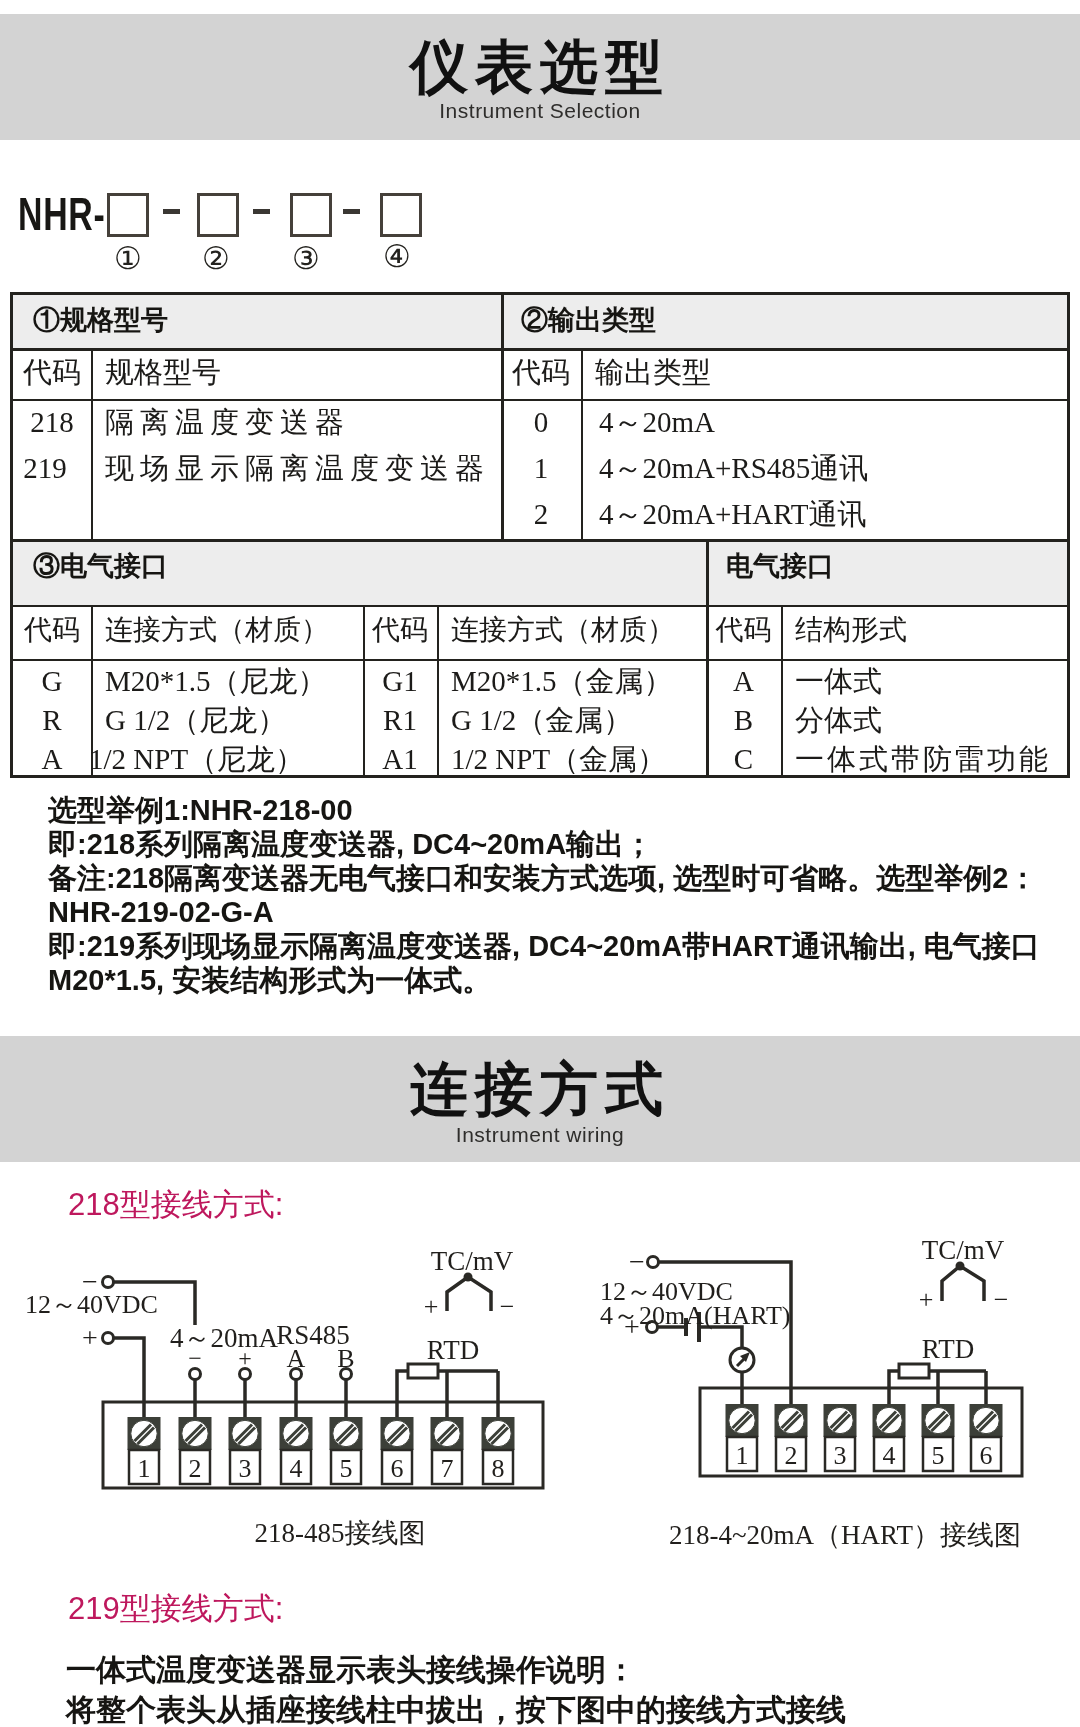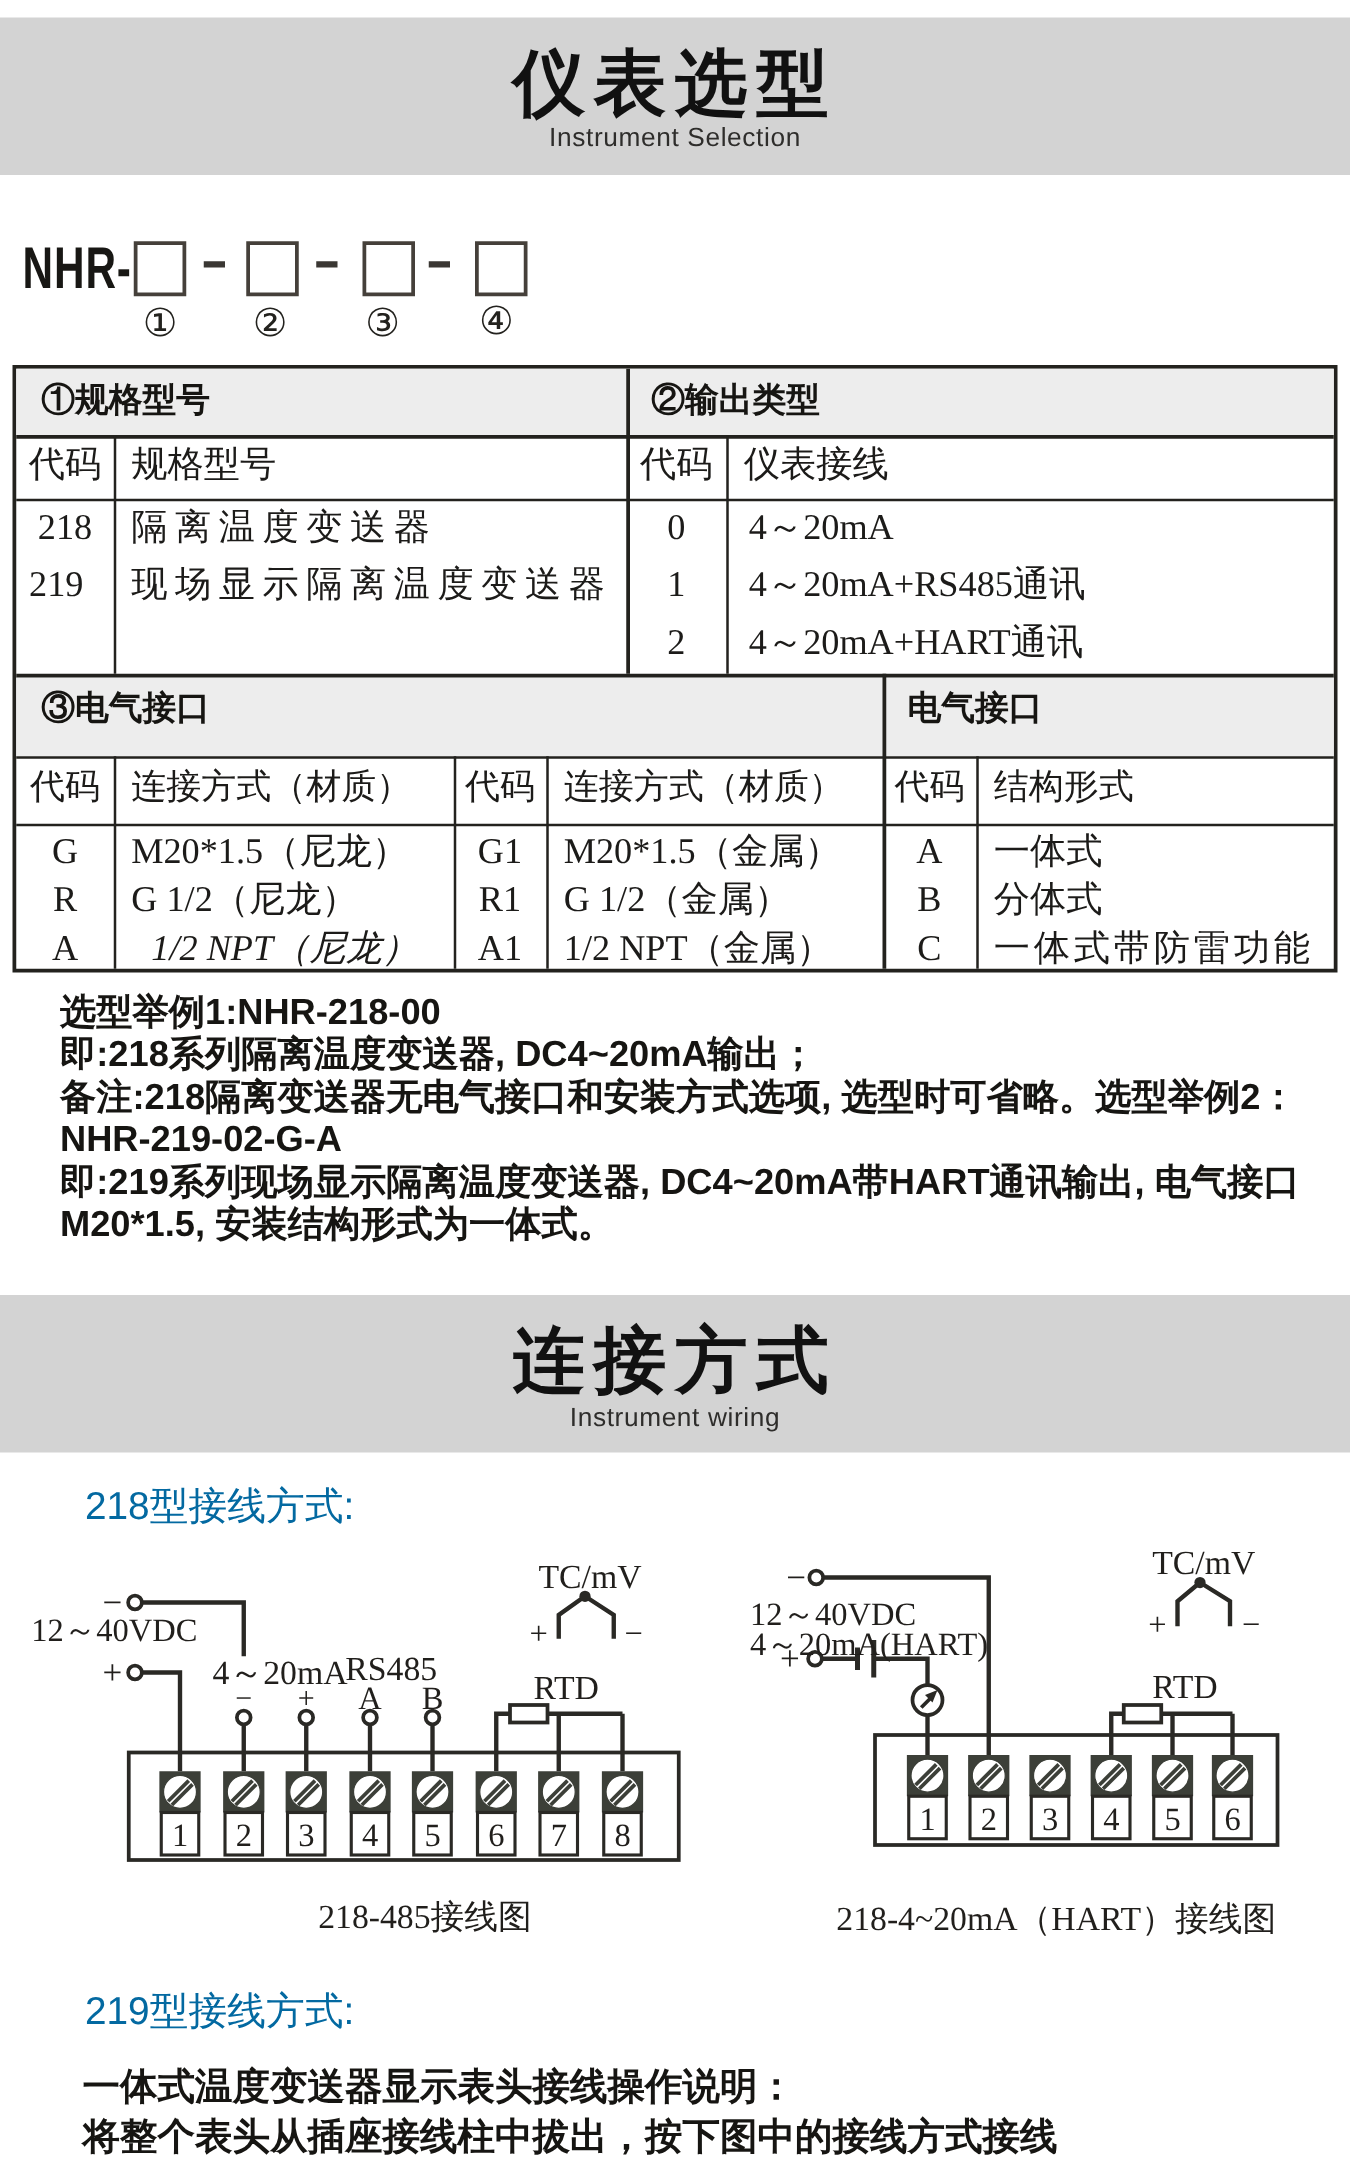--- a/index.html
+++ b/index.html
@@ -19,21 +19,21 @@
   
   #seltable{position:absolute;left:10px;top:292px;width:1054px;height:480px;border:3px solid #23221e;background:#fff;}
   .hl,.vl{position:absolute;background:#23221e;}
   .grayrow{position:absolute;left:0;width:1054px;background:#ededed;}
   .cell{position:absolute;white-space:nowrap;font-family:"Liberation Serif",serif;color:#1c1b19;line-height:1.15;}
   .ccell{text-align:center;}
   .thdr{font-size:27px;font-weight:700;font-family:"Liberation Sans",sans-serif;color:#161512;}
   .sub{font-size:29px;}
   .bodytxt{font-size:29px;}
   .note{position:absolute;left:48px;font-size:29px;font-weight:700;line-height:34px;color:#161512;white-space:nowrap;}
-  .wheading{position:absolute;font-size:31px;font-weight:400;color:#0369a1;line-height:1.1;white-space:nowrap;}
+  .wheading{position:absolute;font-size:31px;font-weight:400;color:#be185d;line-height:1.1;white-space:nowrap;}
   .wdesc{position:absolute;left:66px;font-size:30px;font-weight:700;color:#161512;line-height:1.2;white-space:nowrap;}
   svg text{font-family:"Liberation Serif",serif;fill:#211f1c;}
 </style>
 </head>
 <body>
 
 <div id="page">
 
   <div class="band" style="top:14px;">
     <div class="band-title" style="top:24px;">仪表选型</div>
@@ -72,21 +72,21 @@
     <div class="vl" style="left:350px;top:310px;width:2px;height:170px;"></div>
     <div class="vl" style="left:424px;top:310px;width:2px;height:170px;"></div>
     <div class="vl" style="left:768px;top:310px;width:2px;height:170px;"></div>
 
     <div class="cell thdr" style="left:20px;top:10px;">①规格型号</div>
     <div class="cell thdr" style="left:508px;top:10px;">②输出类型</div>
 
     <div class="cell sub ccell" style="left:0;top:61px;width:78px;">代码</div>
     <div class="cell sub" style="left:92px;top:61px;">规格型号</div>
     <div class="cell sub ccell" style="left:488px;top:61px;width:80px;">代码</div>
-    <div class="cell sub" style="left:582px;top:61px;">仪表接线</div>
+    <div class="cell sub" style="left:582px;top:61px;">输出类型</div>
 
     <div class="cell bodytxt ccell" style="left:0;top:111px;width:78px;">218</div>
     <div class="cell bodytxt" style="left:92px;top:111px;letter-spacing:6px;">隔离温度变送器</div>
     <div class="cell bodytxt ccell" style="left:0;top:157px;width:64px;">219</div>
     <div class="cell bodytxt" style="left:92px;top:157px;letter-spacing:6px;">现场显示隔离温度变送器</div>
     <div class="cell bodytxt ccell" style="left:488px;top:111px;width:80px;">0</div>
     <div class="cell bodytxt" style="left:586px;top:111px;">4～20mA</div>
     <div class="cell bodytxt ccell" style="left:488px;top:157px;width:80px;">1</div>
     <div class="cell bodytxt" style="left:586px;top:157px;">4～20mA+RS485通讯</div>
     <div class="cell bodytxt ccell" style="left:488px;top:203px;width:80px;">2</div>
@@ -110,21 +110,21 @@
     <div class="cell bodytxt" style="left:782px;top:370px;">一体式</div>
 
     <div class="cell bodytxt ccell" style="left:0;top:409px;width:78px;">R</div>
     <div class="cell bodytxt" style="left:92px;top:409px;">G 1/2（尼龙）</div>
     <div class="cell bodytxt ccell" style="left:350px;top:409px;width:74px;">R1</div>
     <div class="cell bodytxt" style="left:438px;top:409px;">G 1/2（金属）</div>
     <div class="cell bodytxt ccell" style="left:693px;top:409px;width:75px;">B</div>
     <div class="cell bodytxt" style="left:782px;top:409px;">分体式</div>
 
     <div class="cell bodytxt ccell" style="left:0;top:448px;width:78px;">A</div>
-    <div class="cell bodytxt" style="left:108px;top:448px;font-style:italic;">1/2 NPT（尼龙）</div>
+    <div class="cell bodytxt" style="left:76px;top:448px;">1/2 NPT（尼龙）</div>
     <div class="cell bodytxt ccell" style="left:350px;top:448px;width:74px;">A1</div>
     <div class="cell bodytxt" style="left:438px;top:448px;">1/2 NPT（金属）</div>
     <div class="cell bodytxt ccell" style="left:693px;top:448px;width:75px;">C</div>
     <div class="cell bodytxt" style="left:782px;top:448px;letter-spacing:3px;">一体式带防雷功能</div>
   </div>
 
   <div class="note" style="top:793px;">选型举例1:NHR-218-00</div>
   <div class="note" style="top:827px;">即:218系列隔离温度变送器, DC4~20mA输出；</div>
   <div class="note" style="top:861px;">备注:218隔离变送器无电气接口和安装方式选项, 选型时可省略。选型举例2：</div>
   <div class="note" style="top:895px;">NHR-219-02-G-A</div>

